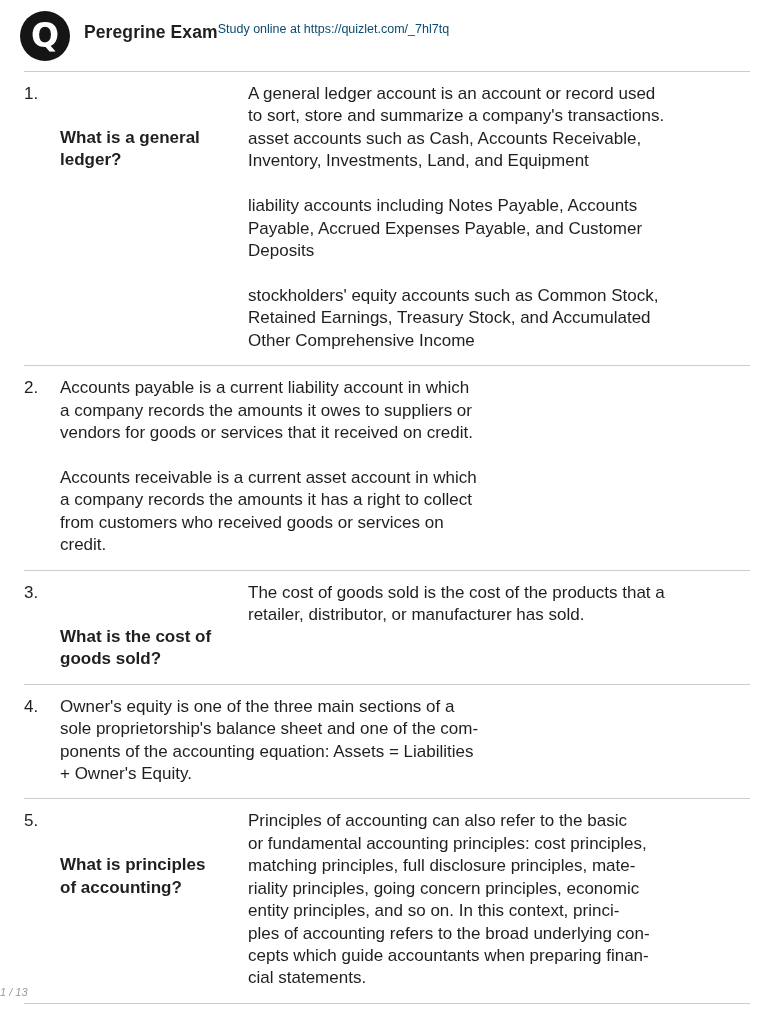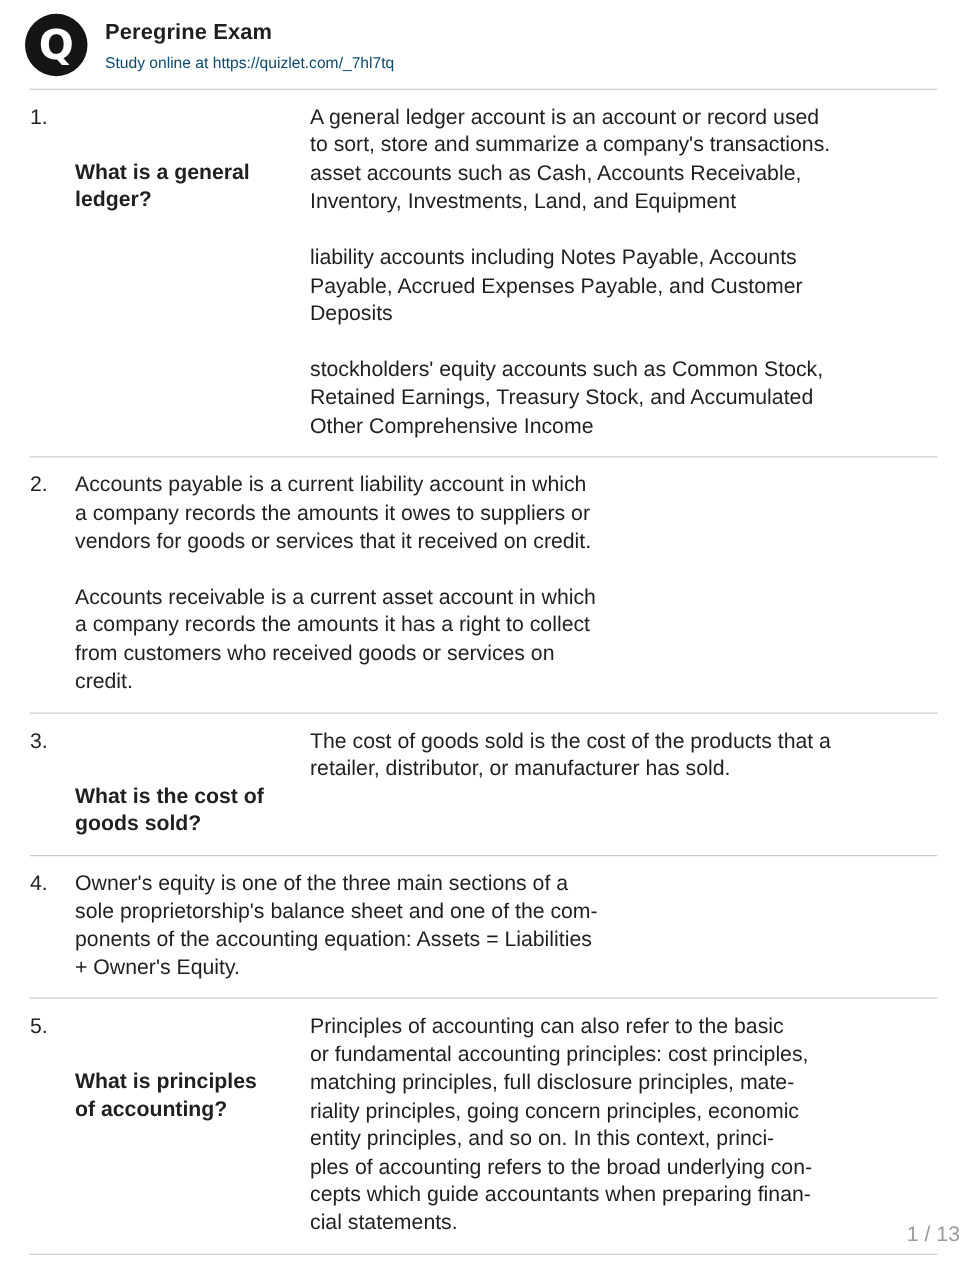--- a/index.html
+++ b/index.html
@@ -51,21 +51,21 @@
     font-family: "DejaVu Sans", sans-serif;
     font-weight: bold;
     font-size: 33px;
     line-height: 1;
     transform: translateY(-1px);
   }
 
   .header-text {
     margin-left: 14px;
     display: flex;
-    flex-direction: column;
+    flex-direction: row;
   }
 
   .doc-title {
     font-size: 17.5px;
     font-weight: bold;
     letter-spacing: 0.1px;
     margin-bottom: 7px;
   }
 
   .doc-subtitle {
@@ -101,23 +101,24 @@
     flex: 1 1 auto;
     white-space: pre-line;
   }
 
   
   .page-footer {
     position: absolute;
     left: 0;
     bottom: 26px;
     width: 100%;
-    text-align: right;
-    font-size: 17px;
+    text-align: left;
+    font-size: 11px;
     color: #9b9b9b;
+    font-style: italic;
   }
 </style>
 </head>
 <body>
 
 <div class="page">
   <div class="content">
 
     <div class="header">
       <div class="logo">

